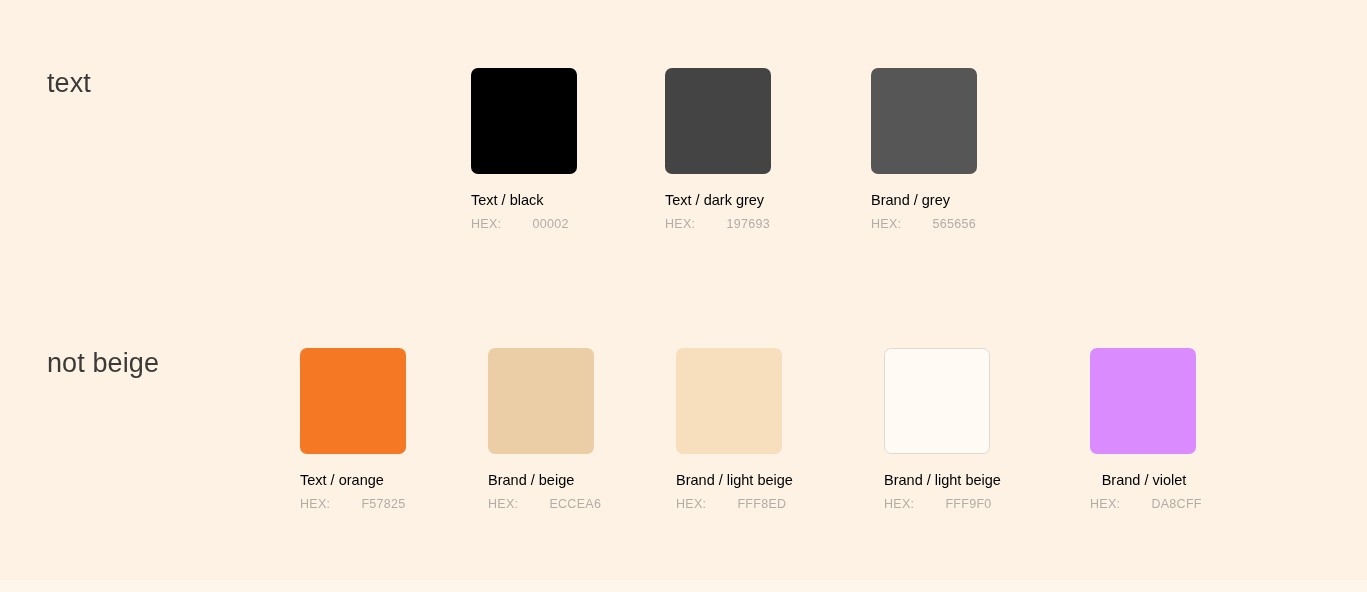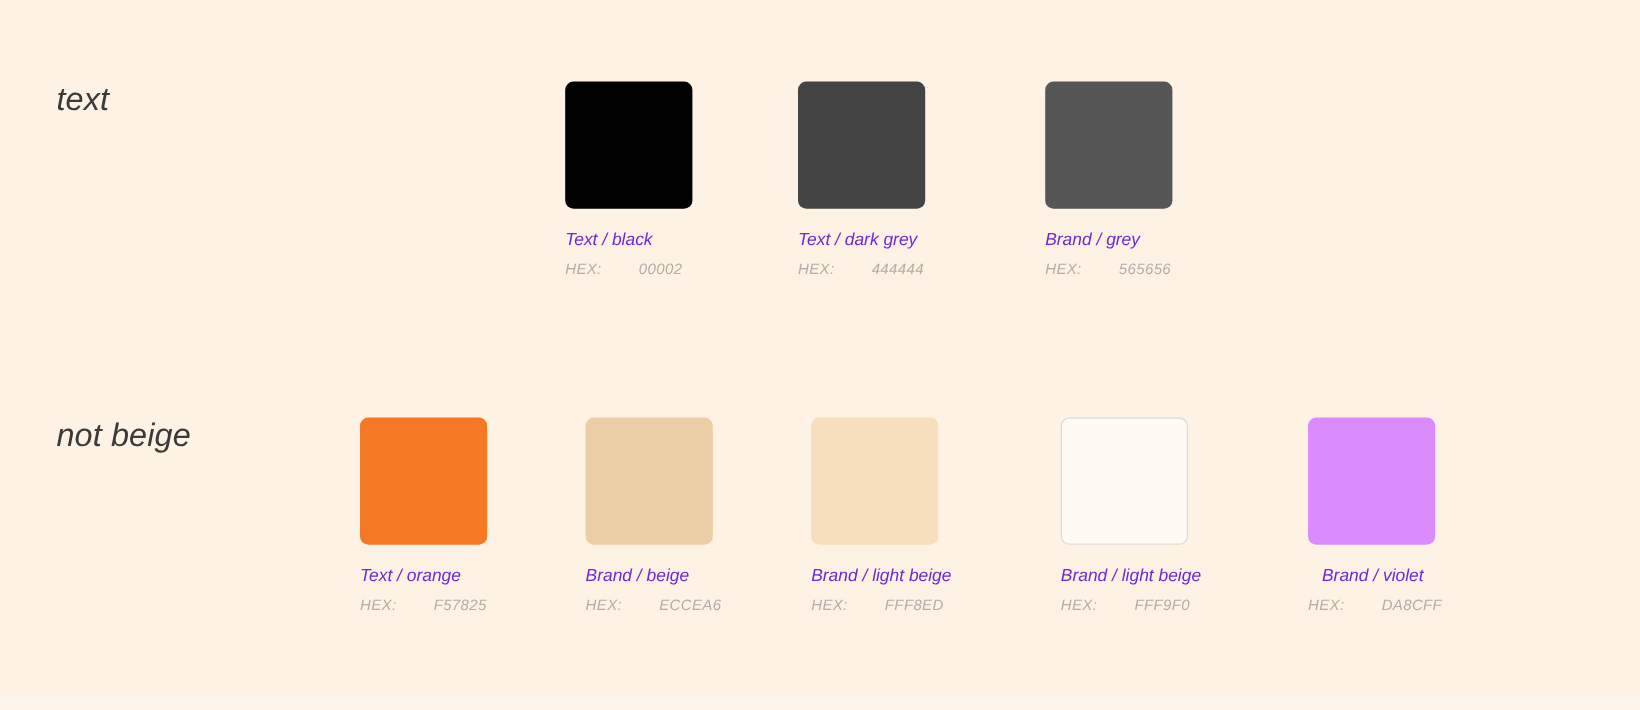--- a/index.html
+++ b/index.html
@@ -13,21 +13,20 @@
     background: #FDF2E4;
     font-family: "Liberation Sans", sans-serif;
     overflow: hidden;
     position: relative;
   }
   .canvas {
     position: relative;
     width: 1115px;
     height: 592px;
     background: #FDF2E4;
-    font-style: italic;
   }
   .bottom-strip {
     position: absolute;
     left: 0;
     bottom: 0;
     width: 1367px;
     height: 12px;
     background: #FEF5EB;
   }
 
@@ -52,21 +51,21 @@
     height: 106px;
     border-radius: 7px;
     box-sizing: border-box;
   }
   .swatch-chip.bordered {
     border: 1px solid #DEDAD6;
   }
   .swatch-name {
     margin-top: 17px;
     font-size: 14.5px;
-    color: #6d28d9;
+    color: #000000;
     white-space: nowrap;
     line-height: 18px;
   }
   .hex-row {
     margin-top: 8px;
     display: flex;
     align-items: baseline;
     white-space: nowrap;
   }
   .hex-label {
@@ -94,21 +93,21 @@
           <div class="hex-row">
             <span class="hex-label">HEX:</span>
             <span class="hex-value">00002</span>
           </div>
         </div>
         <div class="swatch-card" style="left: 665px; top: 68px;">
           <div class="swatch-chip" style="background: rgb(68, 68, 68);"></div>
           <div class="swatch-name">Text / dark grey</div>
           <div class="hex-row">
             <span class="hex-label">HEX:</span>
-            <span class="hex-value">444444</span>
+            <span class="hex-value">197693</span>
           </div>
         </div>
         <div class="swatch-card" style="left: 871px; top: 68px;">
           <div class="swatch-chip" style="background: rgb(86, 86, 86);"></div>
           <div class="swatch-name">Brand / grey</div>
           <div class="hex-row">
             <span class="hex-label">HEX:</span>
             <span class="hex-value">565656</span>
           </div>
         </div>

